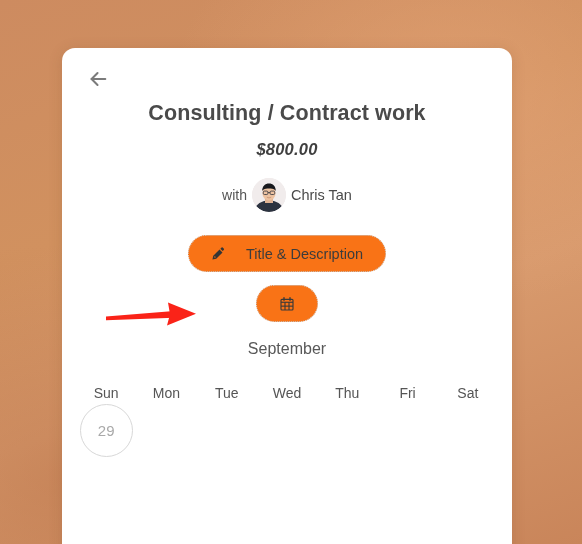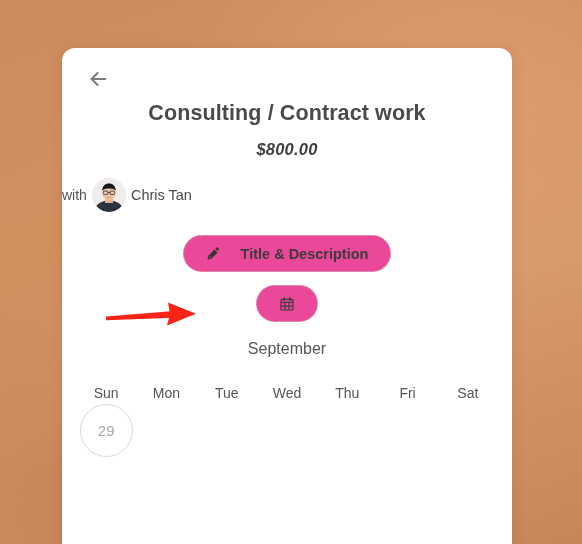--- a/index.html
+++ b/index.html
@@ -68,20 +68,21 @@
     font-weight: 700;
     color: #3f3f3f;
     letter-spacing: 0.2px;
     font-style: italic;
   }
 
   .with-row {
     margin-top: 19px;
     display: flex;
     align-items: center;
+    justify-content: center;
     gap: 5px;
   }
   .with-label {
     font-size: 14px;
     color: #555555;
   }
   .avatar {
     width: 34px;
     height: 34px;
     border-radius: 50%;
@@ -105,24 +106,23 @@
     gap: 13px;
   }
   .pill {
     display: inline-flex;
     align-items: center;
     gap: 20px;
     height: 37px;
     padding: 0 22px;
     border: 1.6px dotted #c9c9c9;
     border-radius: 19px;
-    background: #ec4899;
+    background: #f97316;
     cursor: pointer;
     box-sizing: border-box;
-    font-weight: bold;
   }
   .pill .label {
     font-size: 14.5px;
     color: #3c3c3c;
     white-space: nowrap;
   }
   .pill .ico {
     display: flex;
     align-items: center;
     flex: none;

